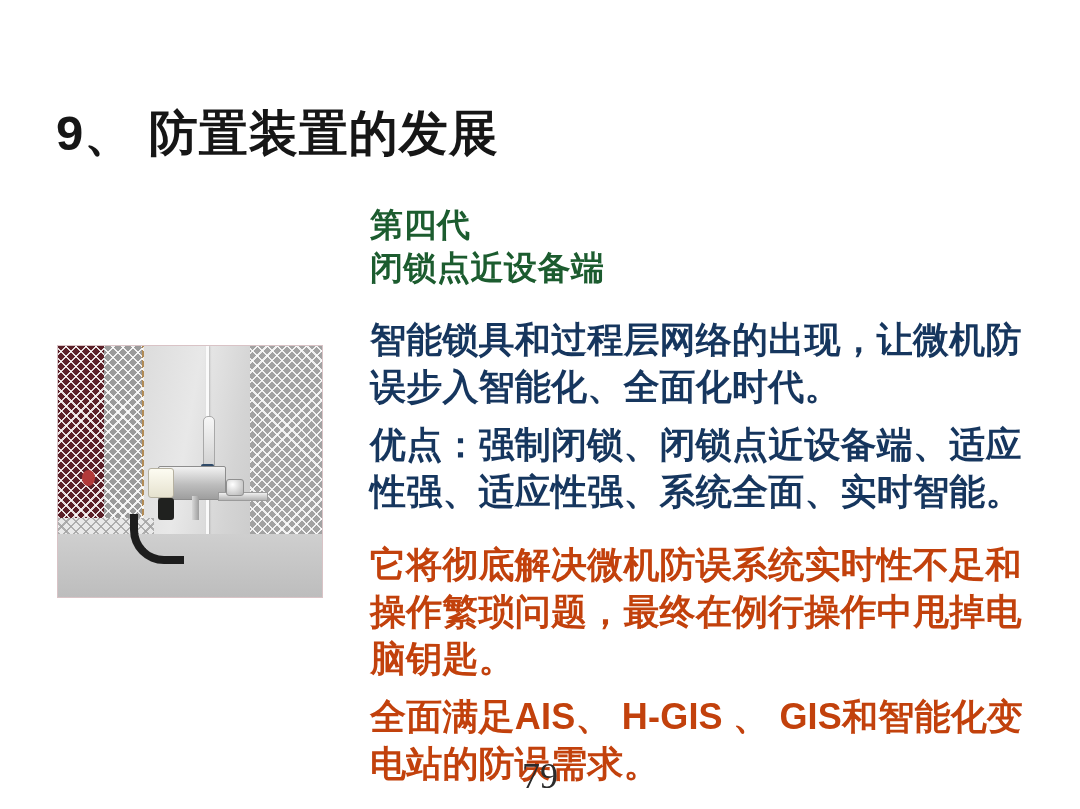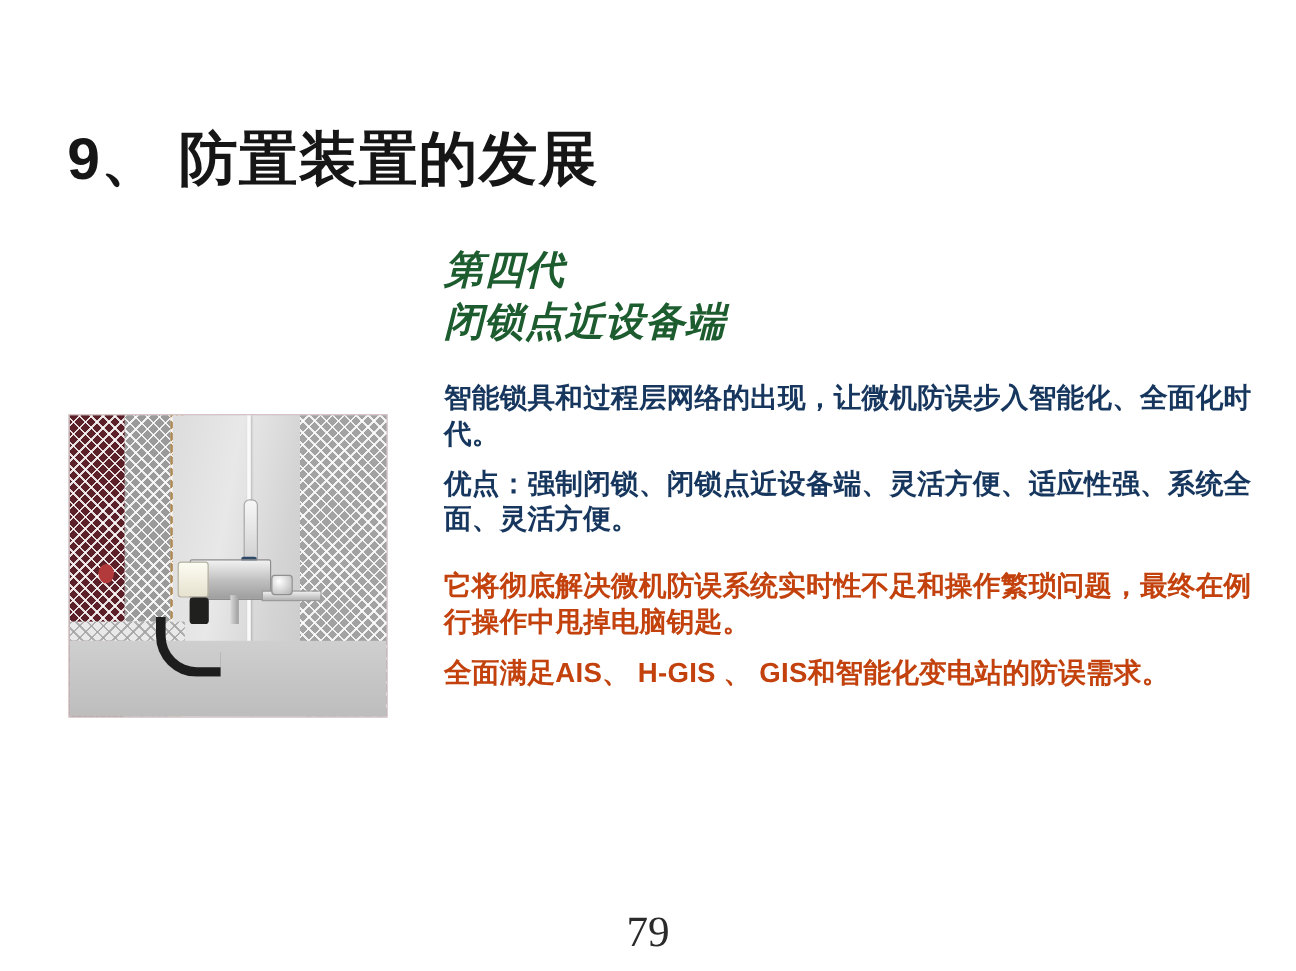--- a/index.html
+++ b/index.html
@@ -182,24 +182,23 @@
     left: 370px;
     top: 204px;
     width: 680px;
   }
   .heading-green {
     color: #1c5c2f;
     font-size: 33px;
     font-weight: bold;
     line-height: 1.30;
     letter-spacing: .5px;
-    font-style: italic;
   }
   .para {
-    font-size: 23px;
+    font-size: 36px;
     font-weight: bold;
     line-height: 1.30;
     letter-spacing: .2px;
   }
   .para-blue { color: #16365e; }
   .para-red  { color: #c2410c; }
 
   .gap-after-heading { height: 27px; }
   .gap-small  { height: 12px; }
   .gap-medium { height: 26px; }
@@ -251,21 +250,21 @@
 
     <div class="heading-green">第四代</div>
     <div class="heading-green">闭锁点近设备端</div>
 
     <div class="gap-after-heading"></div>
 
     <div class="para para-blue">智能锁具和过程层网络的出现，让微机防误步入智能化、全面化时代。</div>
 
     <div class="gap-small"></div>
 
-    <div class="para para-blue">优点：强制闭锁、闭锁点近设备端、灵活方便、适应性强、系统全面、灵活方便。</div>
+    <div class="para para-blue">优点：强制闭锁、闭锁点近设备端、适应性强、适应性强、系统全面、实时智能。</div>
 
     <div class="gap-medium"></div>
 
     <div class="para para-red">它将彻底解决微机防误系统实时性不足和操作繁琐问题，最终在例行操作中甩掉电脑钥匙。</div>
 
     <div class="gap-red"></div>
 
     <div class="para para-red">全面满足AIS、 H-GIS 、 GIS和智能化变电站的防误需求。</div>
   </div>
 

